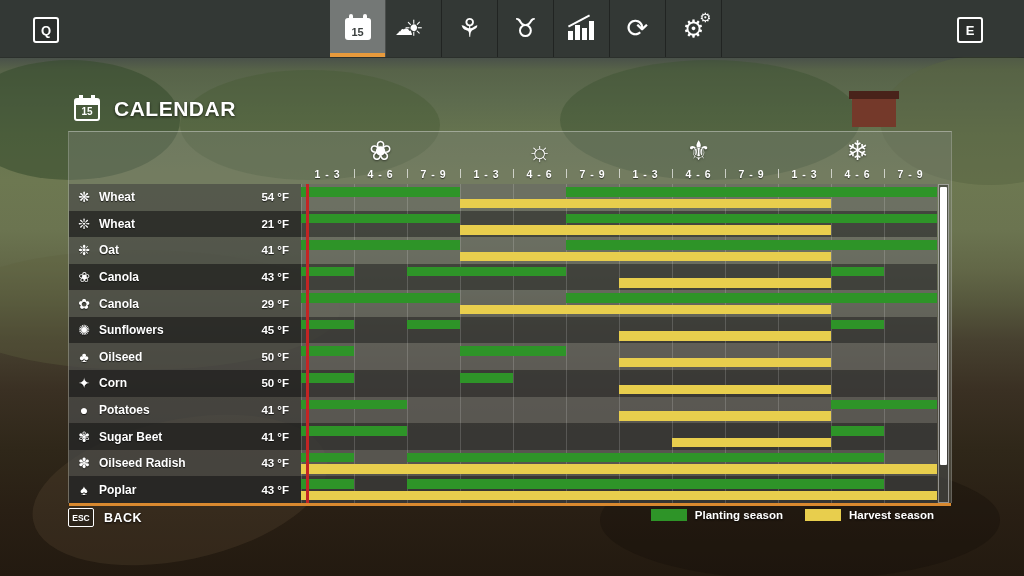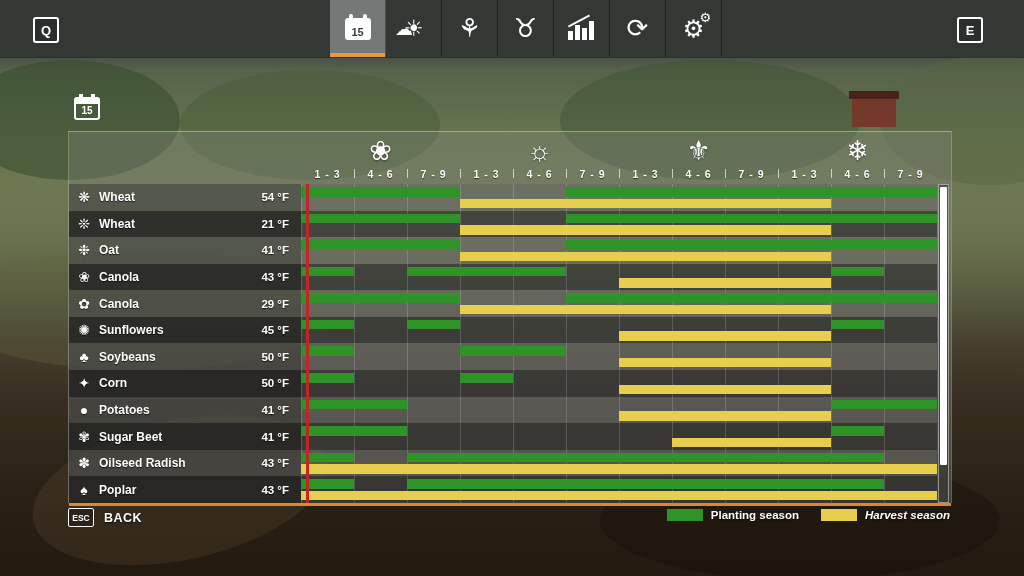--- a/index.html
+++ b/index.html
@@ -66,21 +66,21 @@
   .bar.harv{top:14.5px;}
   .redline{position:absolute;left:237px;top:52px;width:2.5px;height:319px;background:#c32424;z-index:5;}
   .scrollbar{position:absolute;left:868.5px;top:52px;width:11px;height:319px;
     background:rgba(55,55,55,.55);border:1px solid rgba(255,255,255,.45);box-sizing:border-box;}
   .scrollthumb{position:absolute;left:1px;top:2px;width:7px;height:278px;background:#fff;border-radius:1px;}
   .panelfoot{position:absolute;left:0;bottom:-3px;width:882px;height:3.5px;background:#d9892f;}
   
   .legend{position:absolute;left:0;top:506px;width:950px;height:18px;display:flex;justify-content:flex-end;align-items:center;}
   .legend .sw{width:36px;height:12px;margin-right:8px;}
   .legend .lt{font-size:11.5px;font-weight:bold;margin-right:22px;text-shadow:0 1px 2px rgba(0,0,0,.8);}
-  .legend .lt:last-child{margin-right:0;font-style:italic;}
+  .legend .lt:last-child{margin-right:16px;}
   
   .back{position:absolute;left:68px;top:508px;display:flex;align-items:center;}
   .esckey{width:24px;height:17px;border:1.5px solid #fff;border-radius:2px;display:flex;align-items:center;
     justify-content:center;font-size:8.5px;font-weight:bold;background:rgba(20,20,20,.3);}
   .back b{margin-left:10px;font-size:12.5px;letter-spacing:.5px;text-shadow:0 1px 2px rgba(0,0,0,.8);}
   .barn{position:absolute;left:852px;top:99px;width:44px;height:28px;background:#74392a;}
   .barn::before{content:"";position:absolute;left:-3px;top:-8px;width:50px;height:8px;background:#49231a;}
 </style>
 </head>
 <body>
@@ -132,20 +132,21 @@
   </div>
   <div class="key" style="left:33px;top:17px;">Q</div>
   <div class="key" style="left:957px;top:17px;">E</div>
 
   <div class="pagehead">
     <div class="headcal">
         <i class="l"></i>
         <i class="r"></i>
         <span>15</span>
       </div>
+    <h1>CALENDAR</h1>
   </div>
 
   <div class="panel">
     <div id="seasonIcons">
         <div class="season-ico" style="left: 232px; width: 159px;">❀</div>
         <div class="season-ico" style="left: 391px; width: 159px;">☼</div>
         <div class="season-ico" style="left: 550px; width: 159px;">⚜</div>
         <div class="season-ico" style="left: 709px; width: 159px;">❄</div>
       </div>
     <div id="periodHead">
@@ -231,21 +232,21 @@
           <div class="ctemp">45 °F</div>
         </div>
         <div class="gridrow" style="top: 184.915px; height: 26.583px; background-color: rgba(48, 48, 48, 0.72);">
           <div class="bar plant" style="left: 0px; width: 53px; background: rgb(46, 148, 40);"></div>
           <div class="bar plant" style="left: 106px; width: 53px; background: rgb(46, 148, 40);"></div>
           <div class="bar plant" style="left: 530px; width: 53px; background: rgb(46, 148, 40);"></div>
           <div class="bar harv" style="left: 318px; width: 212px; background: rgb(232, 206, 77);"></div>
         </div>
         <div class="lblrow" style="top: 211.498px; height: 26.583px; background: rgba(60, 60, 60, 0.55);">
           <div class="cicon">♣</div>
-          <div class="cname">Soybeans</div>
+          <div class="cname">Oilseed</div>
           <div class="ctemp">50 °F</div>
         </div>
         <div class="gridrow" style="top: 211.498px; height: 26.583px; background-color: rgba(100, 100, 100, 0.48);">
           <div class="bar plant" style="left: 0px; width: 53px; background: rgb(46, 148, 40);"></div>
           <div class="bar plant" style="left: 159px; width: 106px; background: rgb(46, 148, 40);"></div>
           <div class="bar harv" style="left: 318px; width: 212px; background: rgb(232, 206, 77);"></div>
         </div>
         <div class="lblrow" style="top: 238.081px; height: 26.583px; background: rgba(30, 30, 30, 0.8);">
           <div class="cicon">✦</div>
           <div class="cname">Corn</div>

